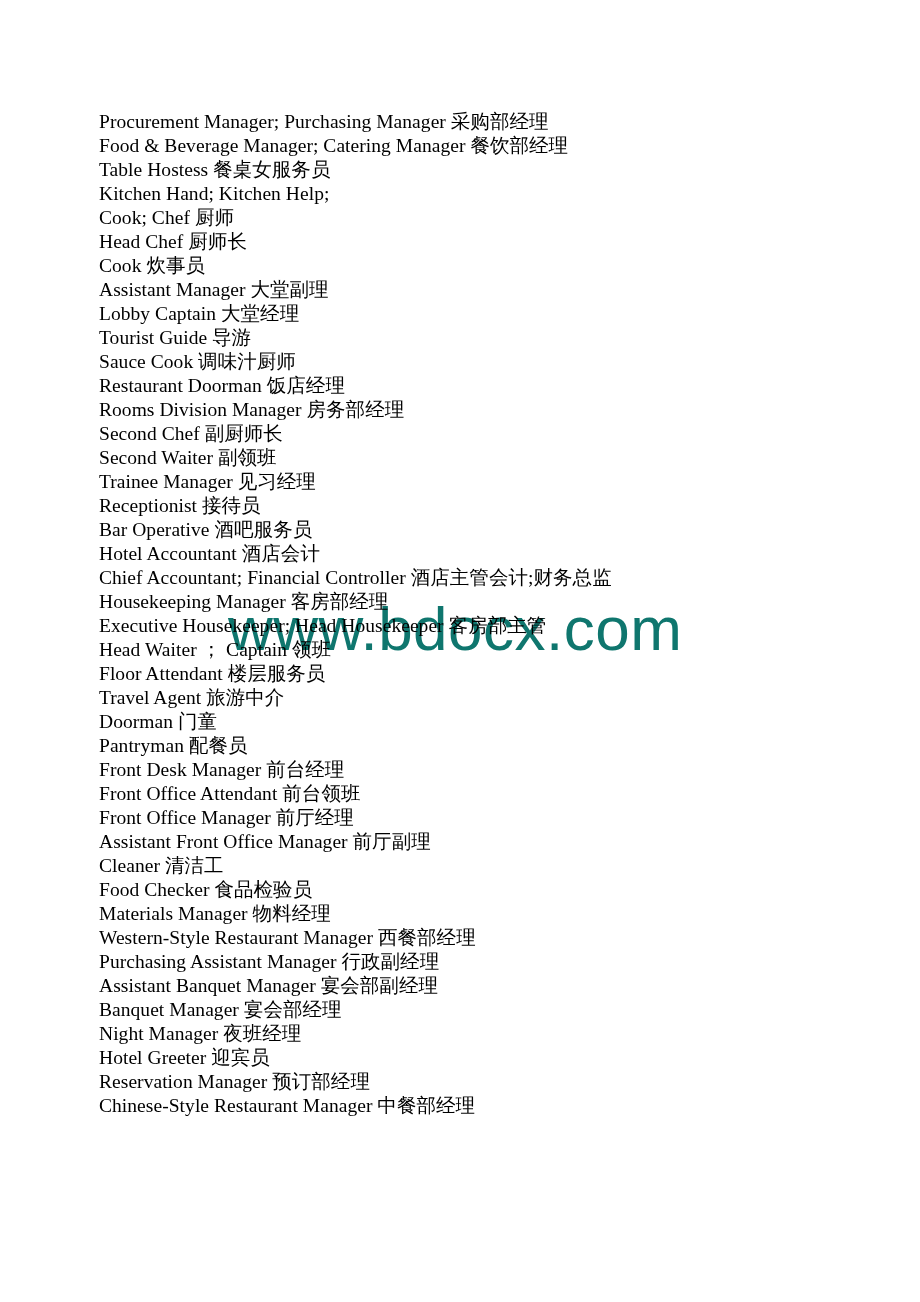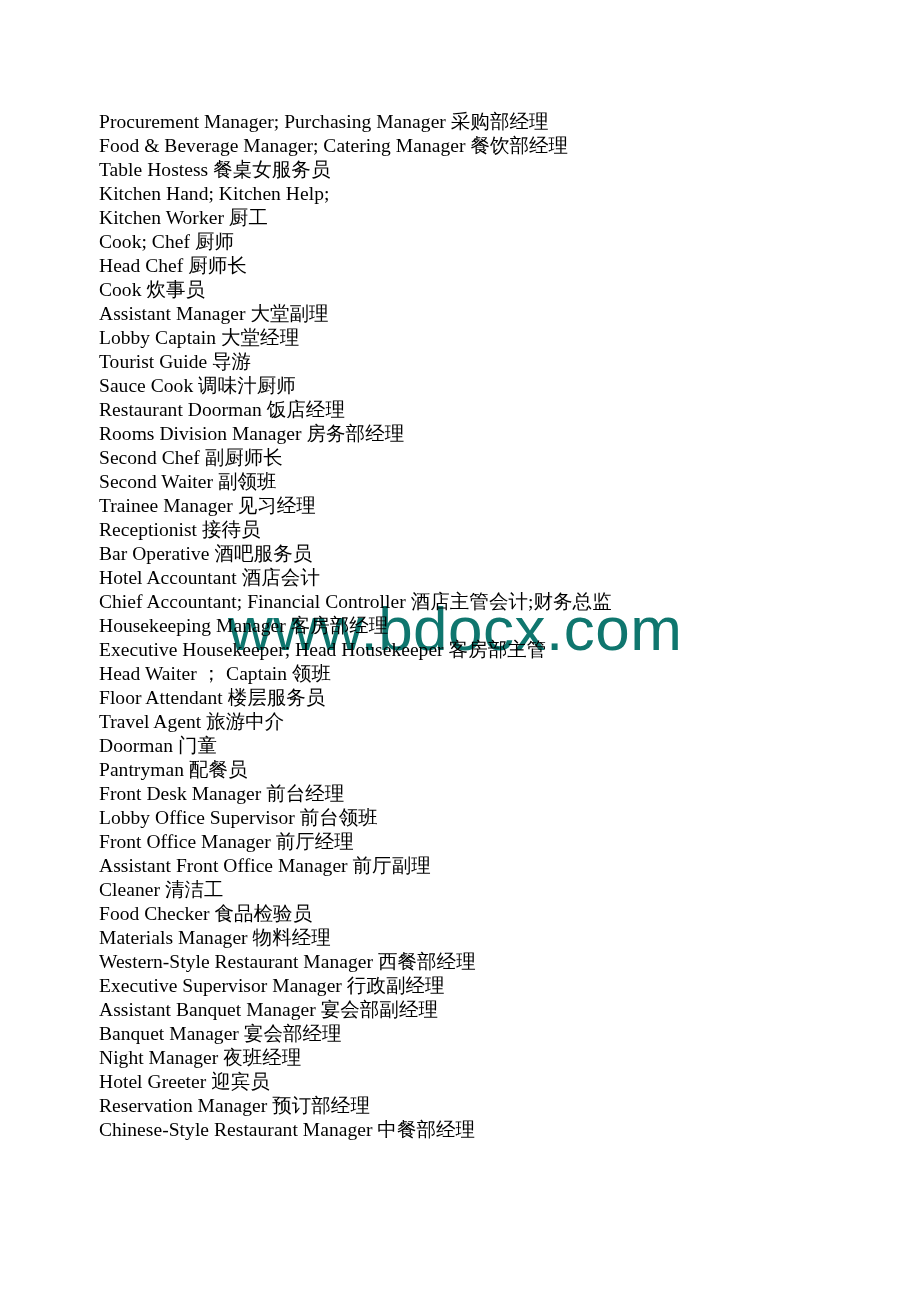--- a/index.html
+++ b/index.html
@@ -59,21 +59,20 @@
 
 <div class="page">
 
   <div class="watermark">www.bdocx.com</div>
 
   <div class="content">
       <div class="line">Procurement Manager; Purchasing Manager 采购部经理</div>
       <div class="line">Food &amp; Beverage Manager; Catering Manager 餐饮部经理</div>
       <div class="line">Table Hostess 餐桌女服务员</div>
       <div class="line">Kitchen Hand; Kitchen Help;</div>
-      <div class="line">Kitchen Worker 厨工</div>
       <div class="line">Cook; Chef 厨师</div>
       <div class="line">Head Chef 厨师长</div>
       <div class="line">Cook 炊事员</div>
       <div class="line">Assistant Manager 大堂副理</div>
       <div class="line">Lobby Captain 大堂经理</div>
       <div class="line">Tourist Guide 导游</div>
       <div class="line">Sauce Cook 调味汁厨师</div>
       <div class="line">Restaurant Doorman 饭店经理</div>
       <div class="line">Rooms Division Manager 房务部经理</div>
       <div class="line">Second Chef 副厨师长</div>
@@ -84,28 +83,28 @@
       <div class="line">Hotel Accountant 酒店会计</div>
       <div class="line">Chief Accountant; Financial Controller 酒店主管会计;财务总监</div>
       <div class="line">Housekeeping Manager 客房部经理</div>
       <div class="line">Executive Housekeeper; Head Housekeeper 客房部主管</div>
       <div class="line">Head Waiter ； Captain 领班</div>
       <div class="line">Floor Attendant 楼层服务员</div>
       <div class="line">Travel Agent 旅游中介</div>
       <div class="line">Doorman 门童</div>
       <div class="line">Pantryman 配餐员</div>
       <div class="line">Front Desk Manager 前台经理</div>
-      <div class="line">Lobby Office Supervisor 前台领班</div>
+      <div class="line">Front Office Attendant 前台领班</div>
       <div class="line">Front Office Manager 前厅经理</div>
       <div class="line">Assistant Front Office Manager 前厅副理</div>
       <div class="line">Cleaner 清洁工</div>
       <div class="line">Food Checker 食品检验员</div>
       <div class="line">Materials Manager 物料经理</div>
       <div class="line">Western-Style Restaurant Manager 西餐部经理</div>
-      <div class="line">Executive Supervisor Manager 行政副经理</div>
+      <div class="line">Purchasing Assistant Manager 行政副经理</div>
       <div class="line">Assistant Banquet Manager 宴会部副经理</div>
       <div class="line">Banquet Manager 宴会部经理</div>
       <div class="line">Night Manager 夜班经理</div>
       <div class="line">Hotel Greeter 迎宾员</div>
       <div class="line">Reservation Manager 预订部经理</div>
       <div class="line">Chinese-Style Restaurant Manager 中餐部经理</div>
     </div>
 
 </div>
 

